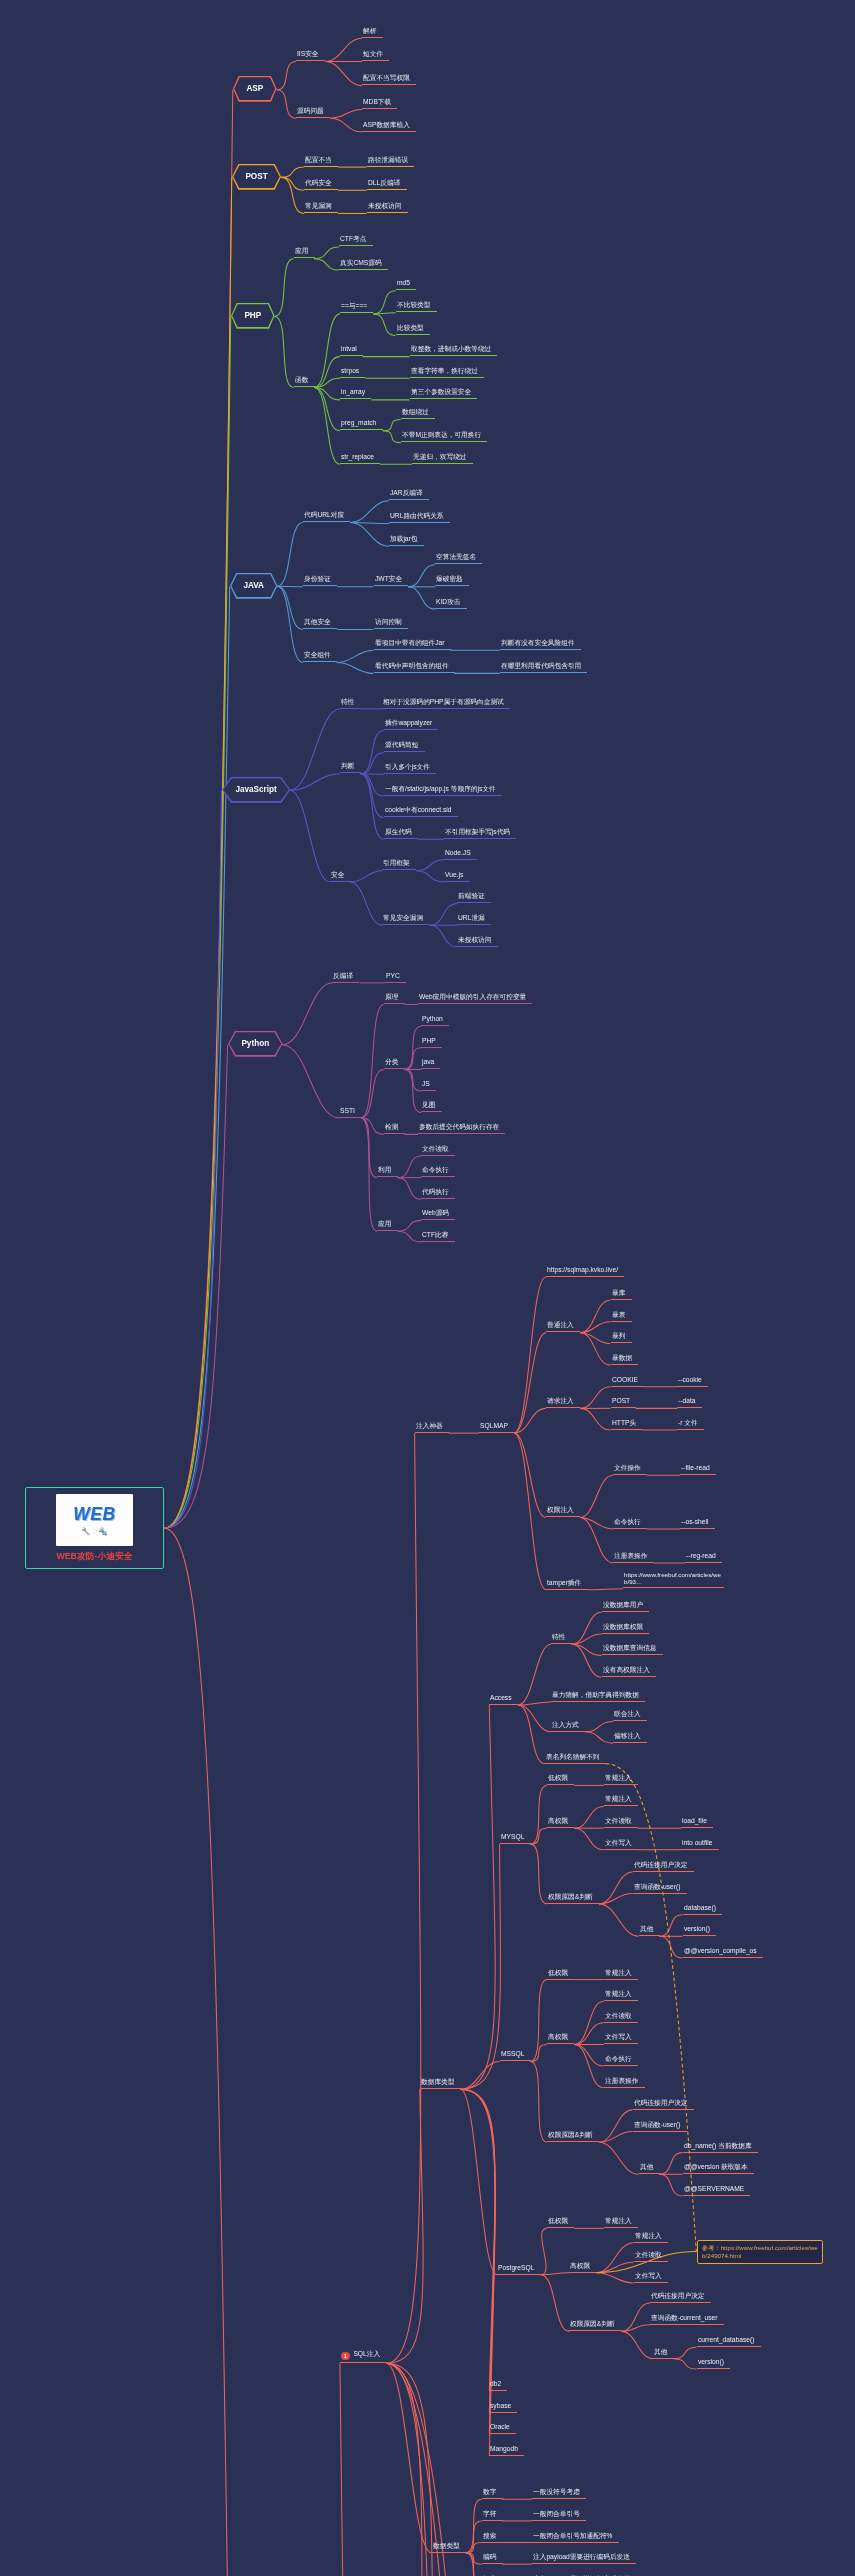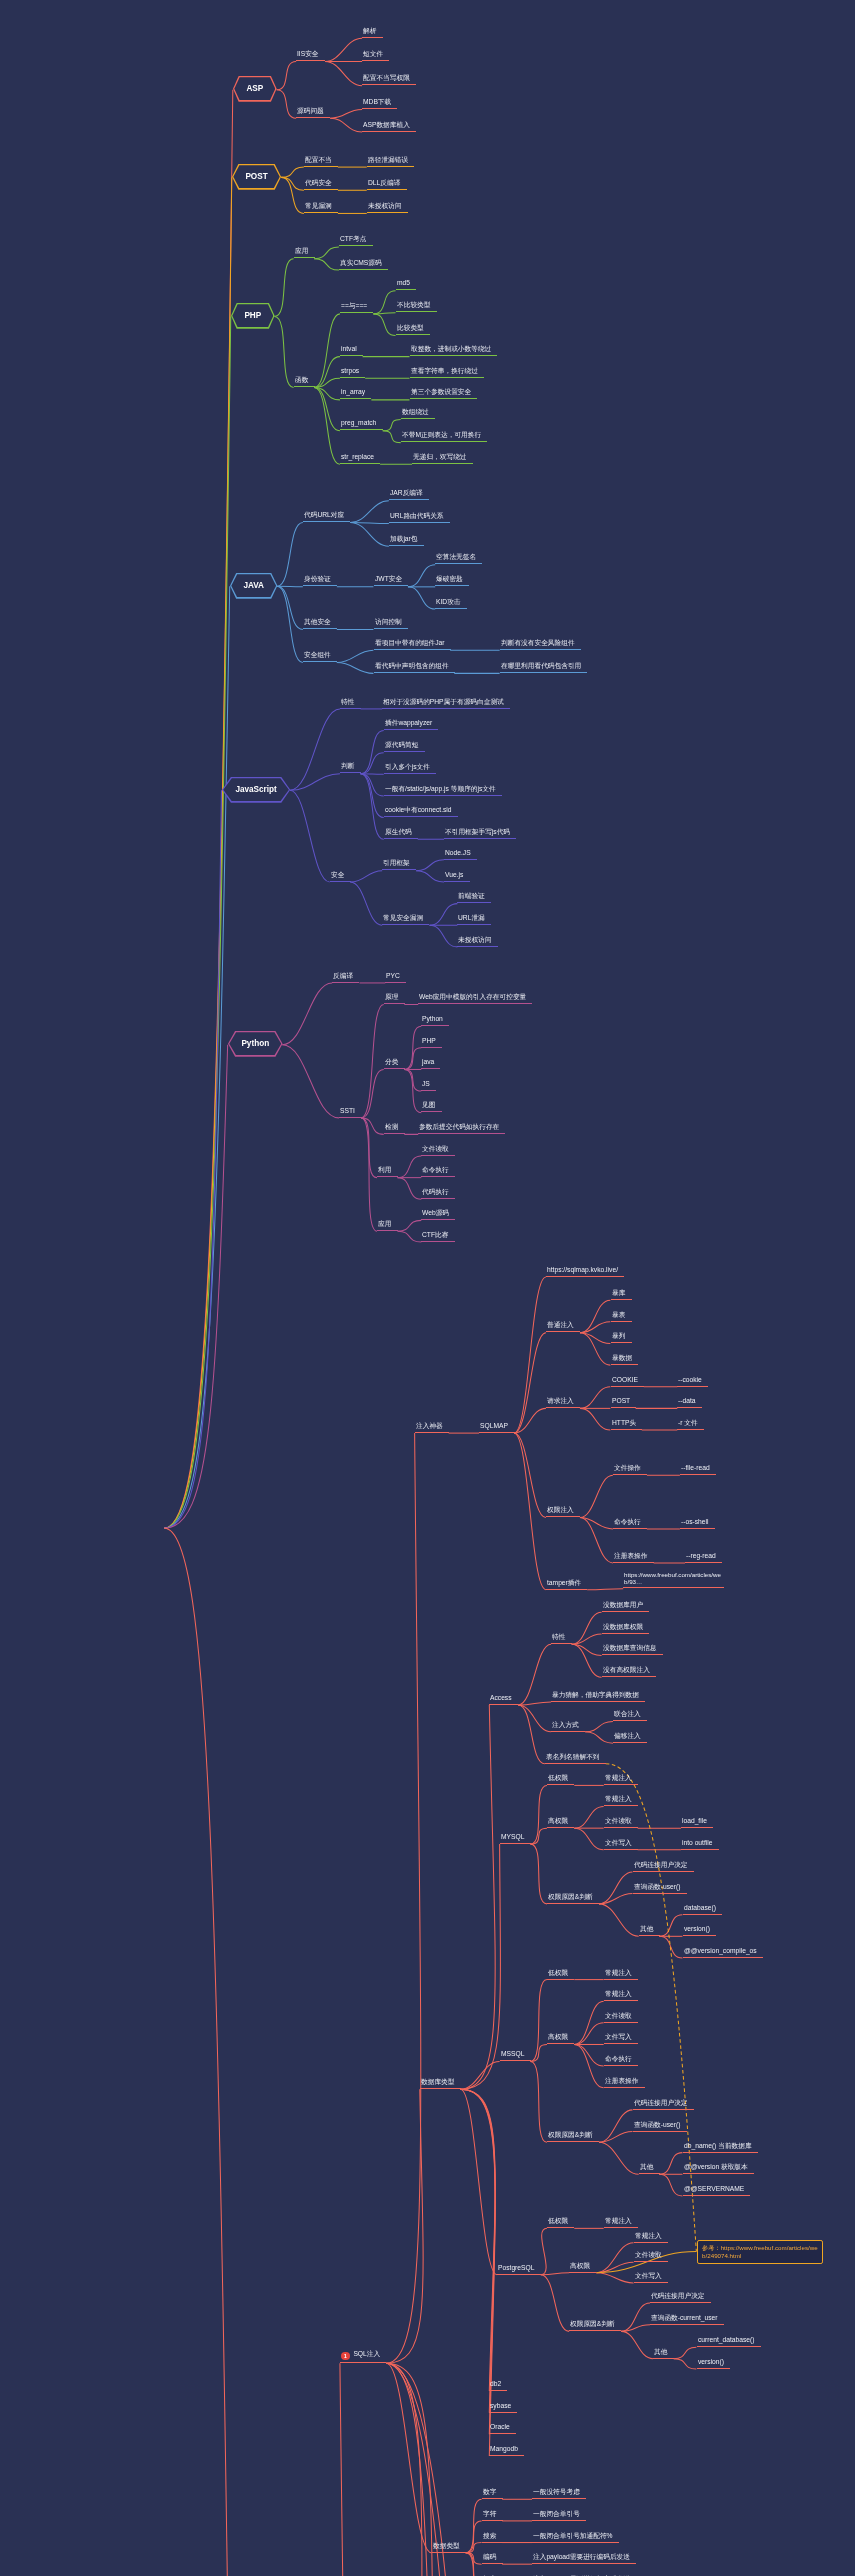--- a/index.html
+++ b/index.html
@@ -287,20 +287,27 @@
       <path d="M 868 7232 C 898 7232, 888 7192, 918 7192" fill="none" stroke="#f2665a" stroke-width="2"></path>
       <path d="M 971 7192 C 1001 7192, 992 7170, 1022 7170" fill="none" stroke="#f2665a" stroke-width="2"></path>
       <path d="M 971 7192 C 1001 7192, 992 7205, 1022 7205" fill="none" stroke="#f2665a" stroke-width="2"></path>
       <path d="M 868 7232 C 898 7232, 888 7283, 918 7283" fill="none" stroke="#f2665a" stroke-width="2"></path>
       <path d="M 984 7283 C 1014 7283, 1005 7253, 1035 7253" fill="none" stroke="#f2665a" stroke-width="2"></path>
       <path d="M 984 7283 C 1014 7283, 1005 7288, 1035 7288" fill="none" stroke="#f2665a" stroke-width="2"></path>
       <path d="M 984 7283 C 1014 7283, 1005 7323, 1035 7323" fill="none" stroke="#f2665a" stroke-width="2"></path>
       <path d="M 1176 3423 C 1266 3423, 1304 3659.75, 1352 4370" fill="none" stroke="#f0a622" stroke-width="2" stroke-dasharray="7 5"></path>
     </svg>
   <div id="nodes-layer">
+      <div class="node t-root" style="left: 25px; top: 1487px; --c: #35d9a2;">
+        <div class="logo">
+          <span class="web">WEB</span>
+          <span class="tools">🔧⚙🔩</span>
+        </div>
+        <span class="rlabel">WEB攻防-小迪安全</span>
+      </div>
       <div class="node t-hex" style="left: 233px; top: 76px; --c: #f2665a;"><span>ASP</span></div>
       <div class="node t-label" style="left: 296px; top: 49px; --c: #f2665a;"><span>IIS安全</span></div>
       <div class="node t-label" style="left: 362px; top: 26px; --c: #f2665a;"><span>解析</span></div>
       <div class="node t-label" style="left: 362px; top: 49px; --c: #f2665a;"><span>短文件</span></div>
       <div class="node t-label" style="left: 362px; top: 73px; --c: #f2665a;"><span>配置不当写权限</span></div>
       <div class="node t-label" style="left: 296px; top: 106px; --c: #f2665a;"><span>源码问题</span></div>
       <div class="node t-label" style="left: 362px; top: 97px; --c: #f2665a;"><span>MDB下载</span></div>
       <div class="node t-label" style="left: 362px; top: 120px; --c: #f2665a;"><span>ASP数据库植入</span></div>
       <div class="node t-hex" style="left: 232px; top: 164px; --c: #f0a622;"><span>POST</span></div>
       <div class="node t-label" style="left: 304px; top: 155px; --c: #f0a622;"><span>配置不当</span></div>

